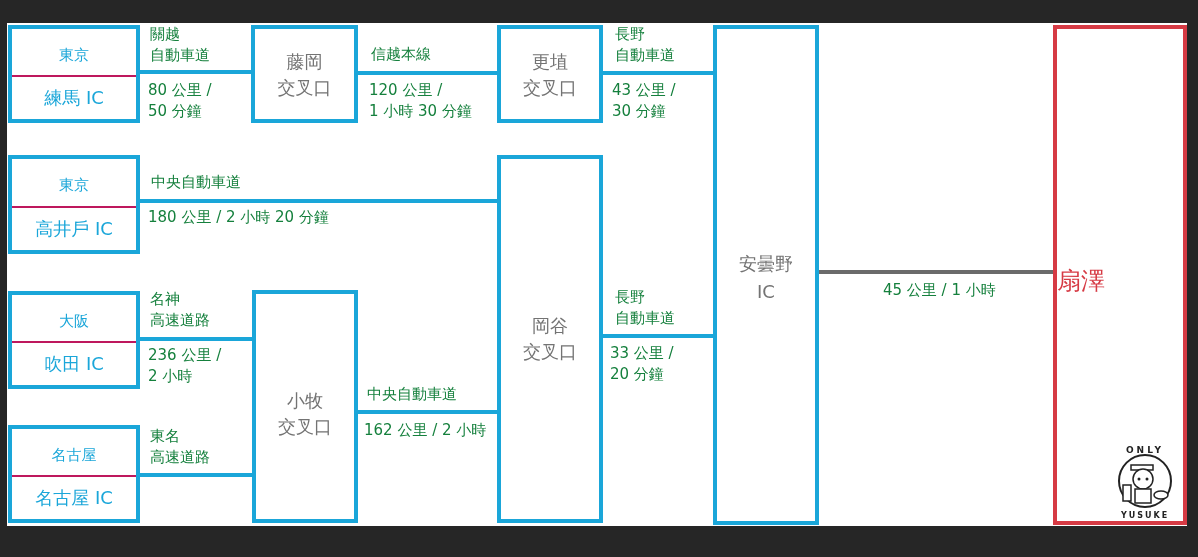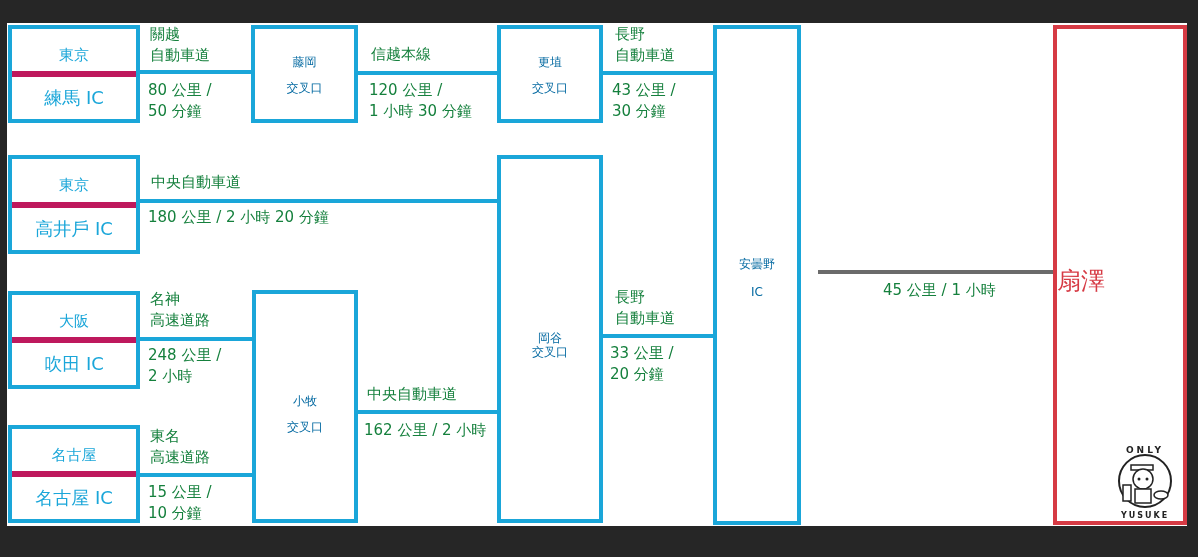--- a/index.html
+++ b/index.html
@@ -4,22 +4,22 @@
 <style>
   html, body { margin:0; padding:0; }
   body {
     width:1198px; height:557px; background:#262626; position:relative; overflow:hidden;
     font-family: "DejaVu Sans", "Liberation Sans", sans-serif;
   }
   .canvas { position:absolute; left:7px; top:23px; width:1180px; height:503px; background:#ffffff; }
   .box { position:absolute; box-sizing:border-box; border:4px solid #1aa6d9; background:#fff; }
   .box.red { border-color:#d63a44; }
   .origin-top { position:absolute; left:0; right:0; top:0; display:flex; align-items:center; justify-content:center; color:#1aa6d9; font-size:15px; }
-  .origin-bot { position:absolute; left:0; right:0; bottom:0; display:flex; align-items:center; justify-content:center; color:#1aa6d9; font-size:18px; border-top:6px solid #be185d; }
-  .node-label { position:absolute; left:0; right:0; text-align:center; color:#0369a1; font-size:12px; line-height:26px; }
+  .origin-bot { position:absolute; left:0; right:0; bottom:0; display:flex; align-items:center; justify-content:center; color:#1aa6d9; font-size:18px; border-top:2px solid #be185d; }
+  .node-label { position:absolute; left:0; right:0; text-align:center; color:#737373; font-size:18px; line-height:26px; }
   .dest-label { position:absolute; left:0; right:0; color:#d63a44; font-size:24px; }
   .hline { position:absolute; height:4px; background:#1aa6d9; }
   .hline.grey { background:#6b6b6b; }
   .txt { position:absolute; color:#15803d; font-size:15px; line-height:21px; white-space:nowrap; }
   .logo { position:absolute; }
 </style>
 </head>
 <body>
 
 <div class="canvas">
@@ -57,24 +57,24 @@
   </div>
   <div class="box" style="left:490px; top:2px; width:106px; height:98px;">
     <div class="node-label" style="top:20px;">更埴</div>
     <div class="node-label" style="top:46px;">交叉口</div>
   </div>
   <div class="box" style="left:245px; top:267px; width:106px; height:233px;">
     <div class="node-label" style="top:94px;">小牧</div>
     <div class="node-label" style="top:120px;">交叉口</div>
   </div>
   <div class="box" style="left:490px; top:132px; width:106px; height:368px;">
-    <div class="node-label" style="top:154px;margin-top:12px;">岡谷</div>
+    <div class="node-label" style="top:154px;">岡谷</div>
     <div class="node-label" style="top:180px;">交叉口</div>
   </div>
-  <div class="box" style="left:706px; top:2px; width:88px; height:500px;">
+  <div class="box" style="left:706px; top:2px; width:106px; height:500px;">
     <div class="node-label" style="top:222px;">安曇野</div>
     <div class="node-label" style="top:250px;">IC</div>
   </div>
 
   <div class="box red" style="left:1046px; top:2px; width:134px; height:500px;">
     <div class="dest-label" style="top:236px;">扇澤</div>
     <svg class="logo" style="left:48px; top:410px;" width="80" height="80" viewBox="0 0 80 80">
       <circle cx="40" cy="42" r="26" fill="#fff" stroke="#222" stroke-width="2"></circle>
       <text x="40" y="14" text-anchor="middle" font-size="9" font-weight="bold" fill="#222" letter-spacing="3" font-family="DejaVu Sans, sans-serif">ONLY</text>
       <text x="40" y="79" text-anchor="middle" font-size="8" font-weight="bold" fill="#222" letter-spacing="2" font-family="DejaVu Sans, sans-serif">YUSUKE</text>
@@ -113,31 +113,27 @@
   </div>
 
   <div class="txt" style="left:144px; top:149px;">中央自動車道</div>
   <div class="txt" style="left:141px; top:184px;">180 公里 / 2 小時 20 分鐘</div>
 
   <div class="txt" style="left:143px; top:266px;">
     <div>名神</div>
     <div>高速道路</div>
   </div>
   <div class="txt" style="left:141px; top:322px;">
-    <div>248 公里 /</div>
+    <div>236 公里 /</div>
     <div>2 小時</div>
   </div>
 
   <div class="txt" style="left:143px; top:403px;">
     <div>東名</div>
     <div>高速道路</div>
-  </div>
-  <div class="txt" style="left:141px; top:459px;">
-    <div>15 公里 /</div>
-    <div>10 分鐘</div>
   </div>
 
   <div class="txt" style="left:360px; top:361px;">中央自動車道</div>
   <div class="txt" style="left:357px; top:397px;">162 公里 / 2 小時</div>
 
   <div class="txt" style="left:608px; top:264px;">
     <div>長野</div>
     <div>自動車道</div>
   </div>
   <div class="txt" style="left:603px; top:320px;">

